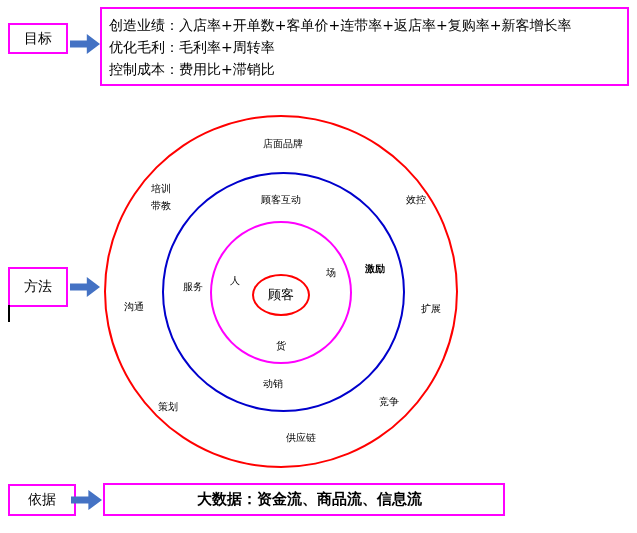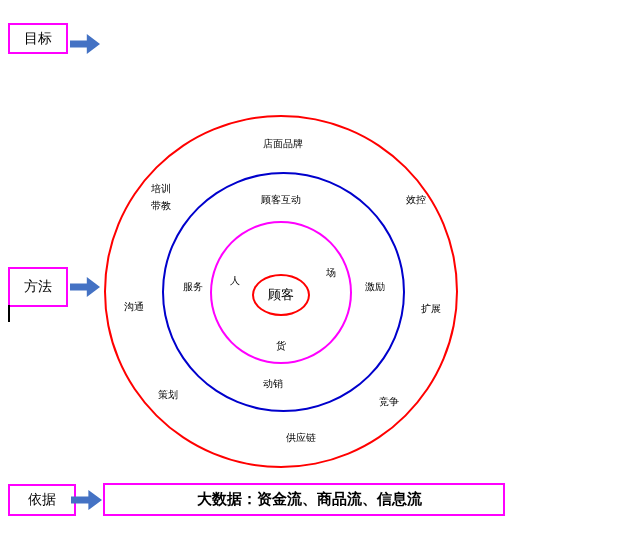--- a/index.html
+++ b/index.html
@@ -41,43 +41,48 @@
   #ring-inner{left:210px;top:221px;width:142px;height:143px;border:2px solid var(--ring-inner);}
   #center-ellipse{position:absolute;left:252px;top:274px;width:58px;height:42px;border:2px solid var(--center-ellipse);border-radius:50%;display:flex;align-items:center;justify-content:center;font-size:13px;background:#ffffff;}
 
   
   .lbl{position:absolute;transform:translate(-50%,-50%);font-size:10px;text-align:center;white-space:pre-line;line-height:17px;}
   #lbl-outer-top{left:283px;top:143px;}
   #lbl-outer-topleft{left:161px;top:197px;}
   #lbl-outer-topright{left:416px;top:199px;}
   #lbl-outer-left{left:134px;top:306px;}
   #lbl-outer-right{left:431px;top:308px;}
-  #lbl-outer-bottomleft{left:168px;top:394px;}
+  #lbl-outer-bottomleft{left:168px;top:406px;}
   #lbl-outer-bottomright{left:389px;top:401px;}
   #lbl-outer-bottom{left:283px;top:437px;margin-left:18px;}
   #lbl-mid-top{left:281px;top:199px;}
   #lbl-mid-left{left:193px;top:286px;}
-  #lbl-mid-right{left:375px;top:286px;}
+  #lbl-mid-right{left:375px;top:268px;font-weight:bold;}
   #lbl-mid-bottom{left:273px;top:383px;}
   #lbl-inner-left{left:235px;top:280px;}
   #lbl-inner-right{left:331px;top:272px;}
   #lbl-inner-bottom{left:281px;top:345px;}
 
   
   #text-cursor{position:absolute;left:8px;top:305px;width:2px;height:17px;background:#000000;}
 </style>
 </head>
 <body>
 
 <div class="canvas">
 
   <div class="tag-box" id="goal-box">
     <span>目标</span>
   </div>
   <div class="arrow" id="goal-arrow"></div>
+  <div id="kpi-box">
+    <div class="kpi-line">创造业绩：入店率+开单数+客单价+连带率+返店率+复购率+新客增长率</div>
+    <div class="kpi-line">优化毛利：毛利率+周转率</div>
+    <div class="kpi-line">控制成本：费用比+滞销比</div>
+  </div>
 
   <div class="tag-box" id="method-box">
     <span>方法</span>
   </div>
   <div id="text-cursor"></div>
   <div class="arrow" id="method-arrow"></div>
 
   <div class="ring" id="ring-outer"></div>
   <div class="ring" id="ring-mid"></div>
   <div class="ring" id="ring-inner"></div>

